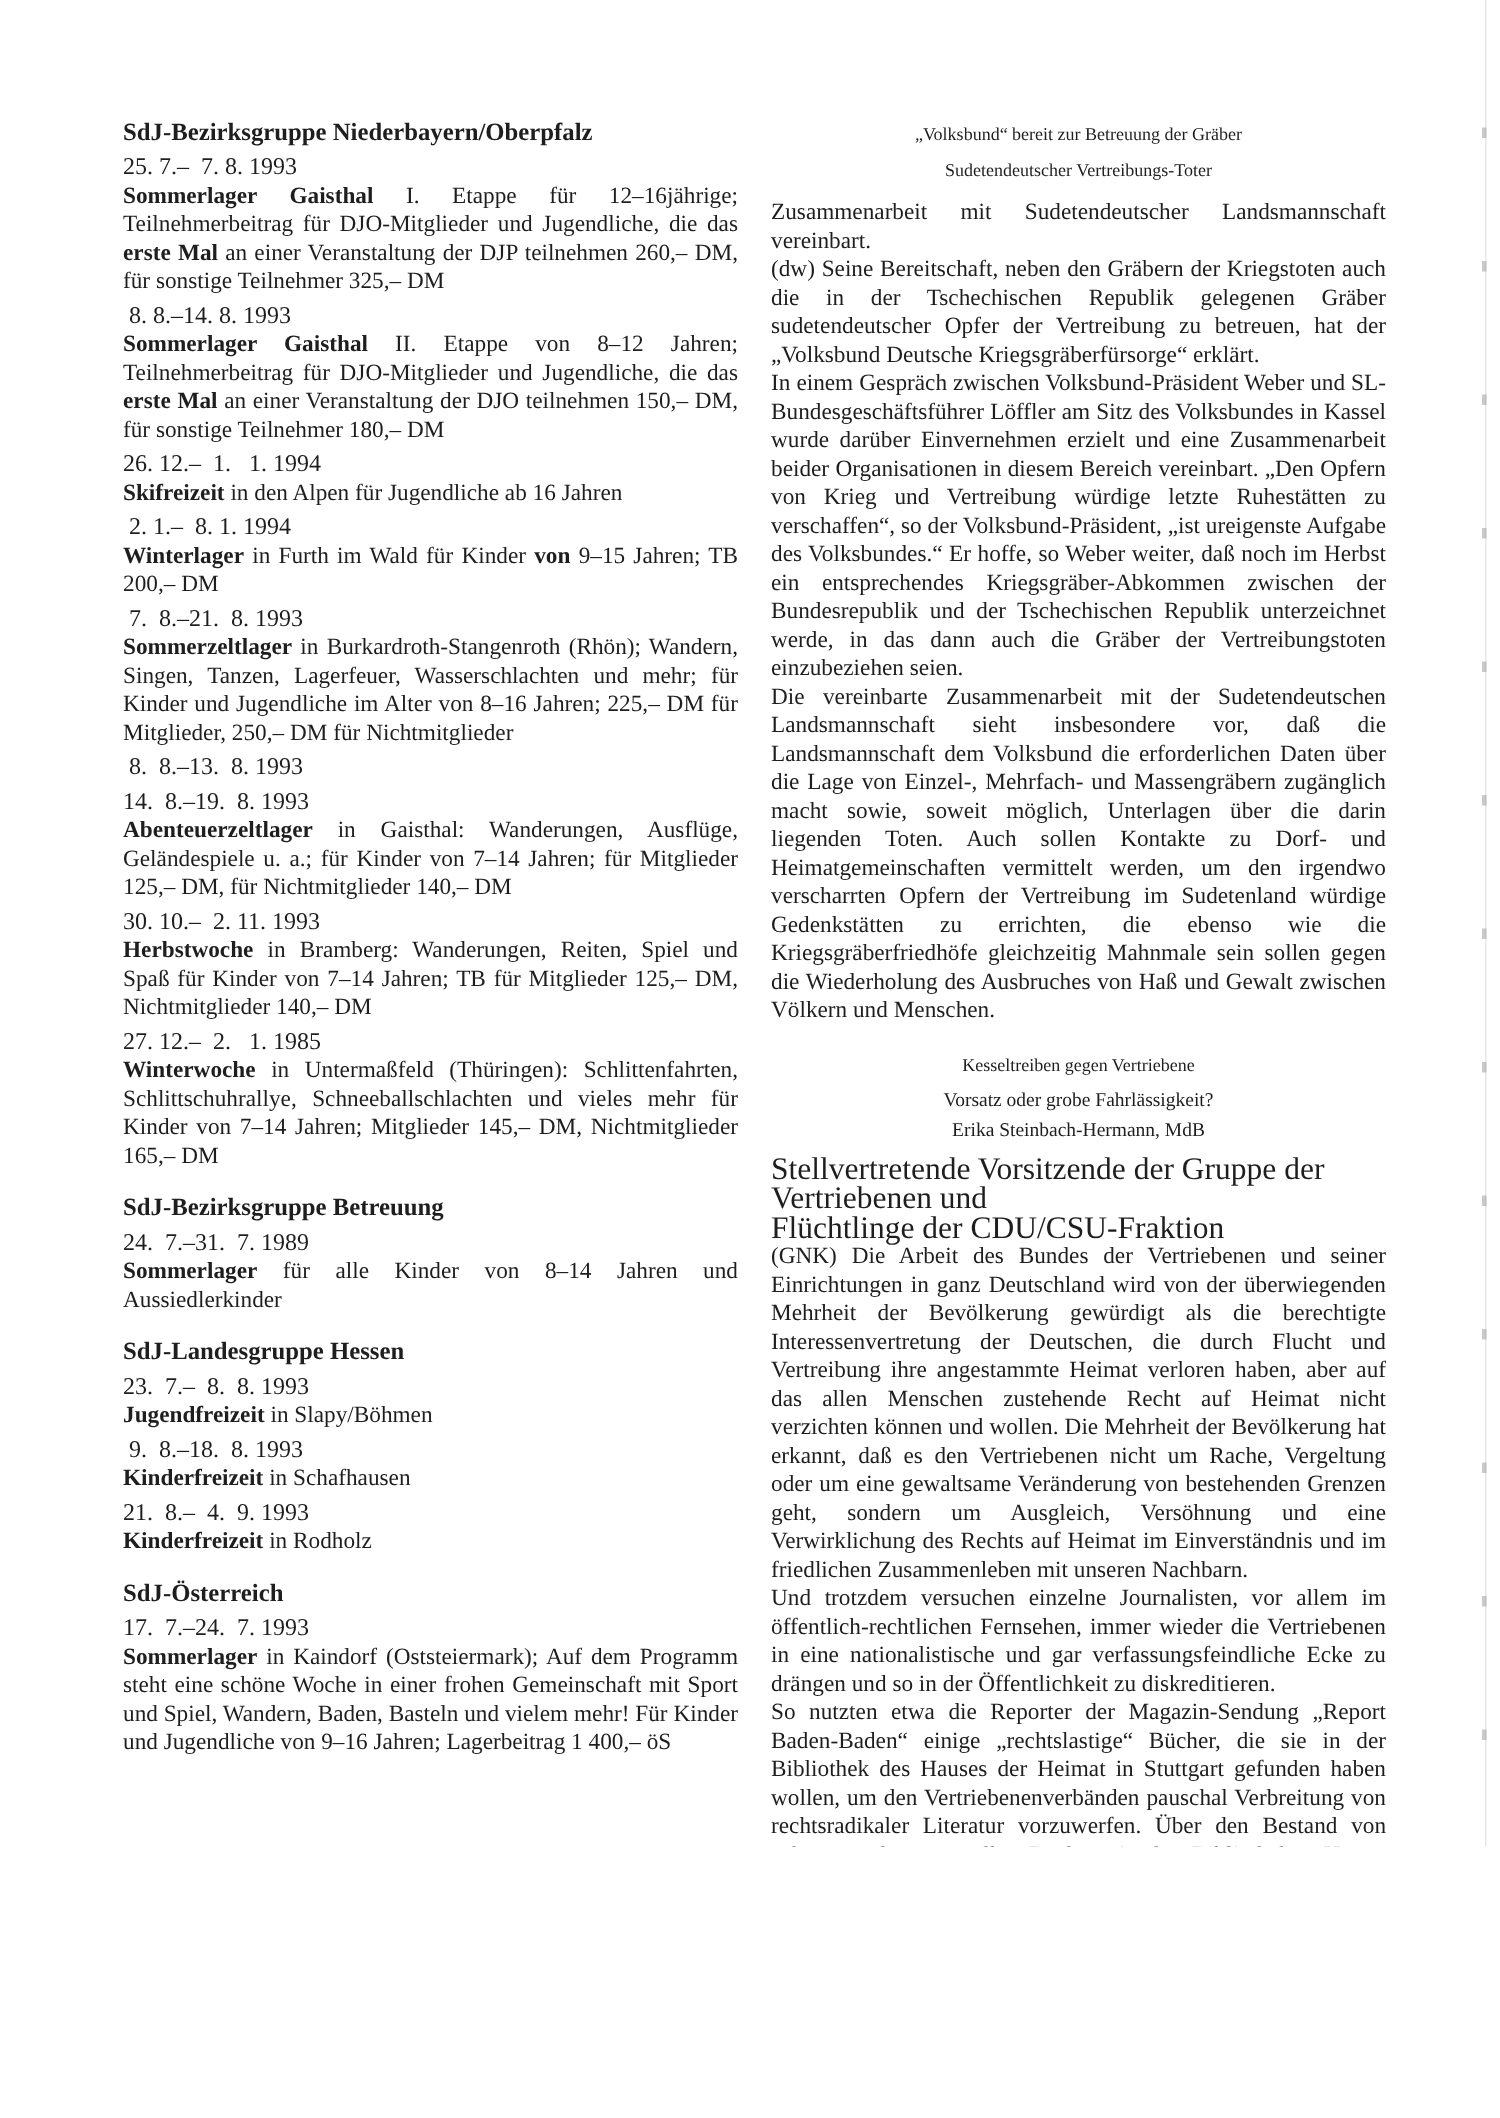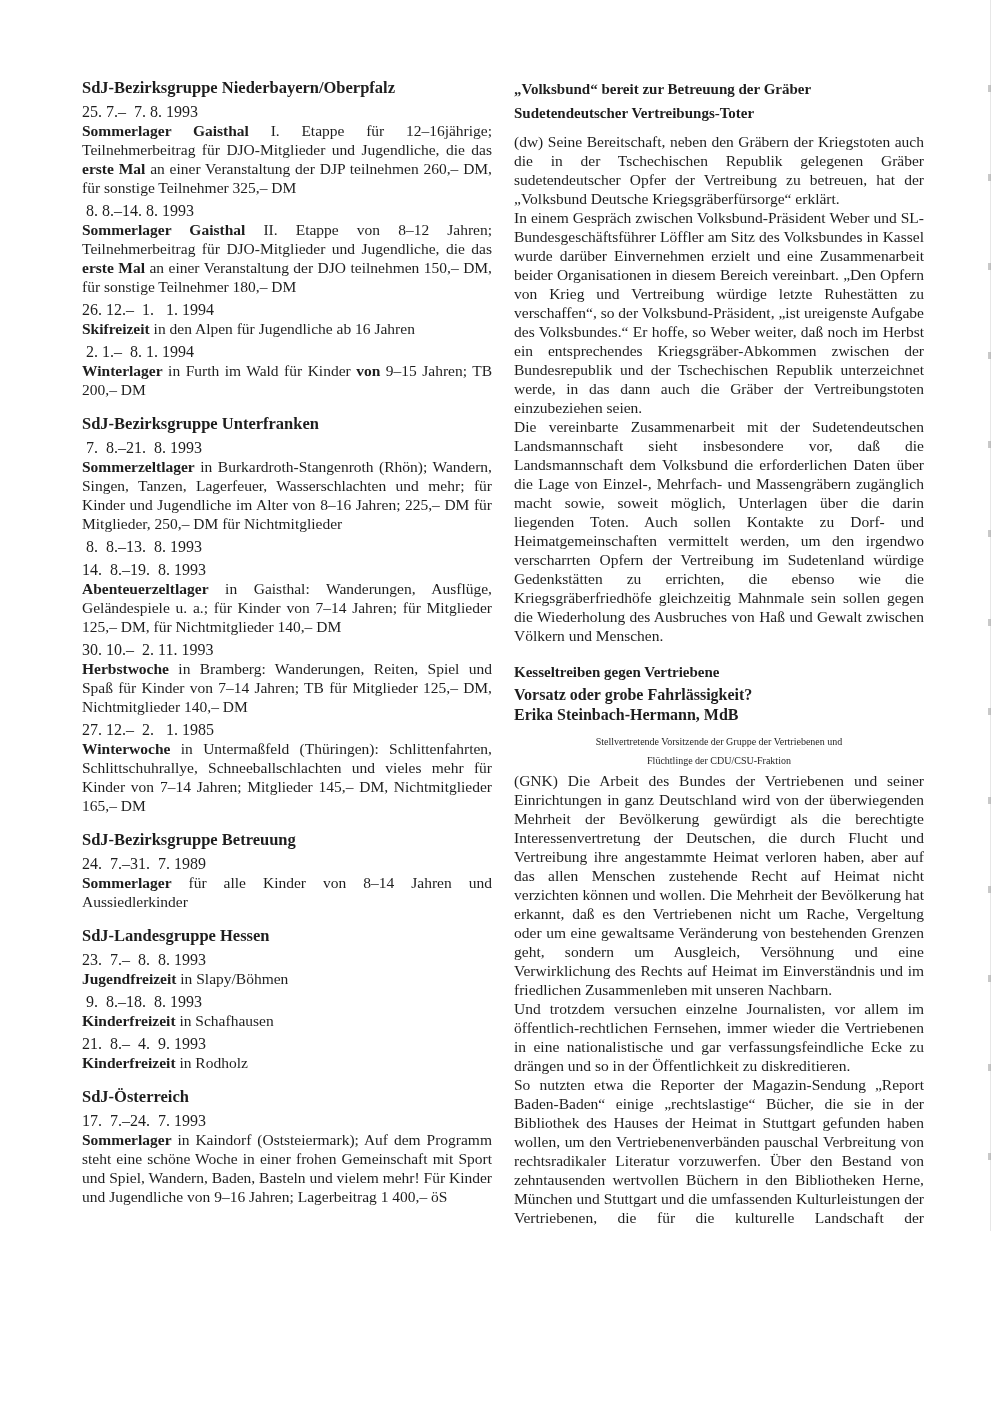--- a/index.html
+++ b/index.html
@@ -28,29 +28,29 @@
   }
   p.body{
     font-size:15.5px; line-height:19px; text-align:justify;
     margin:0; hyphens:auto; -webkit-hyphens:auto;
   }
   p.body .b{ font-weight:bold; }
 
   
   .article{ margin:0 0 14px 0; }
   .article-title-line{
-    font-weight:bold; font-size:15px; line-height:23.5px; text-align:left;
+    font-weight:normal; font-size:12px; line-height:23.5px; text-align:center;
   }
   .article-title-block{ margin:0 0 7px 0; }
   .article + .article .article-title-block{ margin-top:16px; }
   .subtitle-line{
-    font-weight:bold; font-size:16px; line-height:20px; margin:0;
+    font-weight:normal; font-size:13px; line-height:20px; text-align:center; margin:0;
   }
   .byline-line{
-    font-size:10px; line-height:19.5px; text-align:center; margin:0;
+    font-size:21px; line-height:19.5px; margin:0;
   }
   .byline-block{ margin:1px 0 0 0; }
 
   
   .page-number{
     position:absolute; left:82px; top:1326px;
     font-size:16px; line-height:19px;
   }
   .scan-edge-line{
     position:absolute; left:990px; top:0; width:1px; height:1412px;
@@ -75,21 +75,20 @@
         <div class="date-line">25. 7.–  7. 8. 1993</div>
         <p class="body"><span class="b">Sommerlager Gaisthal</span><span> I. Etappe für 12–16jährige; Teilnehmerbeitrag für DJO-Mitglieder und Jugendliche, die das </span><span class="b">erste Mal</span><span> an einer Veranstaltung der DJP teilnehmen 260,– DM, für sonstige Teilnehmer 325,– DM</span></p>
         <div class="date-line"> 8. 8.–14. 8. 1993</div>
         <p class="body"><span class="b">Sommerlager Gaisthal</span><span> II. Etappe von 8–12 Jahren; Teilnehmerbeitrag für DJO-Mitglieder und Jugendliche, die das </span><span class="b">erste Mal</span><span> an einer Veranstaltung der DJO teilnehmen 150,– DM, für sonstige Teilnehmer 180,– DM</span></p>
         <div class="date-line">26. 12.–  1.   1. 1994</div>
         <p class="body"><span class="b">Skifreizeit</span><span> in den Alpen für Jugendliche ab 16 Jahren</span></p>
         <div class="date-line"> 2. 1.–  8. 1. 1994</div>
         <p class="body"><span class="b">Winterlager</span><span> in Furth im Wald für Kinder </span><span class="b">von</span><span> 9–15 Jahren; TB 200,– DM</span></p>
       </section>
       <section class="lc-section">
-        <div class="section-heading">SdJ-Bezirksgruppe Unterfranken</div>
         <div class="date-line"> 7.  8.–21.  8. 1993</div>
         <p class="body"><span class="b">Sommerzeltlager</span><span> in Burkardroth-Stangenroth (Rhön); Wandern, Singen, Tanzen, Lagerfeuer, Wasserschlachten und mehr; für Kinder und Jugendliche im Alter von 8–16 Jahren; 225,– DM für Mitglieder, 250,– DM für Nichtmitglieder</span></p>
         <div class="date-line"> 8.  8.–13.  8. 1993</div>
         <div class="date-line">14.  8.–19.  8. 1993</div>
         <p class="body"><span class="b">Abenteuerzeltlager</span><span> in Gaisthal: Wanderungen, Ausflüge, Geländespiele u. a.; für Kinder von 7–14 Jahren; für Mitglieder 125,– DM, für Nichtmitglieder 140,– DM</span></p>
         <div class="date-line">30. 10.–  2. 11. 1993</div>
         <p class="body"><span class="b">Herbstwoche</span><span> in Bramberg: Wanderungen, Reiten, Spiel und Spaß für Kinder von 7–14 Jahren; TB für Mitglieder 125,– DM, Nichtmitglieder 140,– DM</span></p>
         <div class="date-line">27. 12.–  2.   1. 1985</div>
         <p class="body"><span class="b">Winterwoche</span><span> in Untermaßfeld (Thüringen): Schlittenfahrten, Schlittschuhrallye, Schneeballschlachten und vieles mehr für Kinder von 7–14 Jahren; Mitglieder 145,– DM, Nichtmitglieder 165,– DM</span></p>
       </section>
@@ -112,20 +111,21 @@
         <div class="date-line">17.  7.–24.  7. 1993</div>
         <p class="body"><span class="b">Sommerlager</span><span> in Kaindorf (Oststeiermark); Auf dem Programm steht eine schöne Woche in einer frohen Gemeinschaft mit Sport und Spiel, Wandern, Baden, Basteln und vielem mehr! Für Kinder und Jugendliche von 9–16 Jahren; Lagerbeitrag 1 400,– öS</span></p>
       </section>
     </div>
   <div class="col col-right" id="right-col">
       <article class="article">
         <div class="article-title-block">
           <div class="article-title-line">„Volksbund“ bereit zur Betreuung der Gräber</div>
           <div class="article-title-line">Sudetendeutscher Vertreibungs-Toter</div>
         </div>
+        <p class="body">Zusammenarbeit mit Sudetendeutscher Landsmannschaft vereinbart.</p>
         <p class="body">(dw) Seine Bereitschaft, neben den Gräbern der Kriegstoten auch die in der Tschechischen Republik gelegenen Gräber sudetendeutscher Opfer der Vertreibung zu betreuen, hat der „Volksbund Deutsche Kriegsgräberfürsorge“ erklärt.</p>
         <p class="body">In einem Gespräch zwischen Volksbund-Präsident Weber und SL-Bundesgeschäftsführer Löffler am Sitz des Volksbundes in Kassel wurde darüber Einvernehmen erzielt und eine Zusammenarbeit beider Organisationen in diesem Bereich vereinbart. „Den Opfern von Krieg und Vertreibung würdige letzte Ruhestätten zu verschaffen“, so der Volksbund-Präsident, „ist ureigenste Aufgabe des Volksbundes.“ Er hoffe, so Weber weiter, daß noch im Herbst ein entsprechendes Kriegsgräber-Abkommen zwischen der Bundesrepublik und der Tschechischen Republik unterzeichnet werde, in das dann auch die Gräber der Vertreibungstoten einzubeziehen seien.</p>
         <p class="body">Die vereinbarte Zusammenarbeit mit der Sudetendeutschen Landsmannschaft sieht insbesondere vor, daß die Landsmannschaft dem Volksbund die erforderlichen Daten über die Lage von Einzel-, Mehrfach- und Massengräbern zugänglich macht sowie, soweit möglich, Unterlagen über die darin liegenden Toten. Auch sollen Kontakte zu Dorf- und Heimatgemeinschaften vermittelt werden, um den irgendwo verscharrten Opfern der Vertreibung im Sudetenland würdige Gedenkstätten zu errichten, die ebenso wie die Kriegsgräberfriedhöfe gleichzeitig Mahnmale sein sollen gegen die Wiederholung des Ausbruches von Haß und Gewalt zwischen Völkern und Menschen.</p>
       </article>
       <article class="article">
         <div class="article-title-block">
           <div class="article-title-line">Kesseltreiben gegen Vertriebene</div>
           <div class="subtitle-line">Vorsatz oder grobe Fahrlässigkeit?</div>
           <div class="subtitle-line">Erika Steinbach-Hermann, MdB</div>
         </div>

